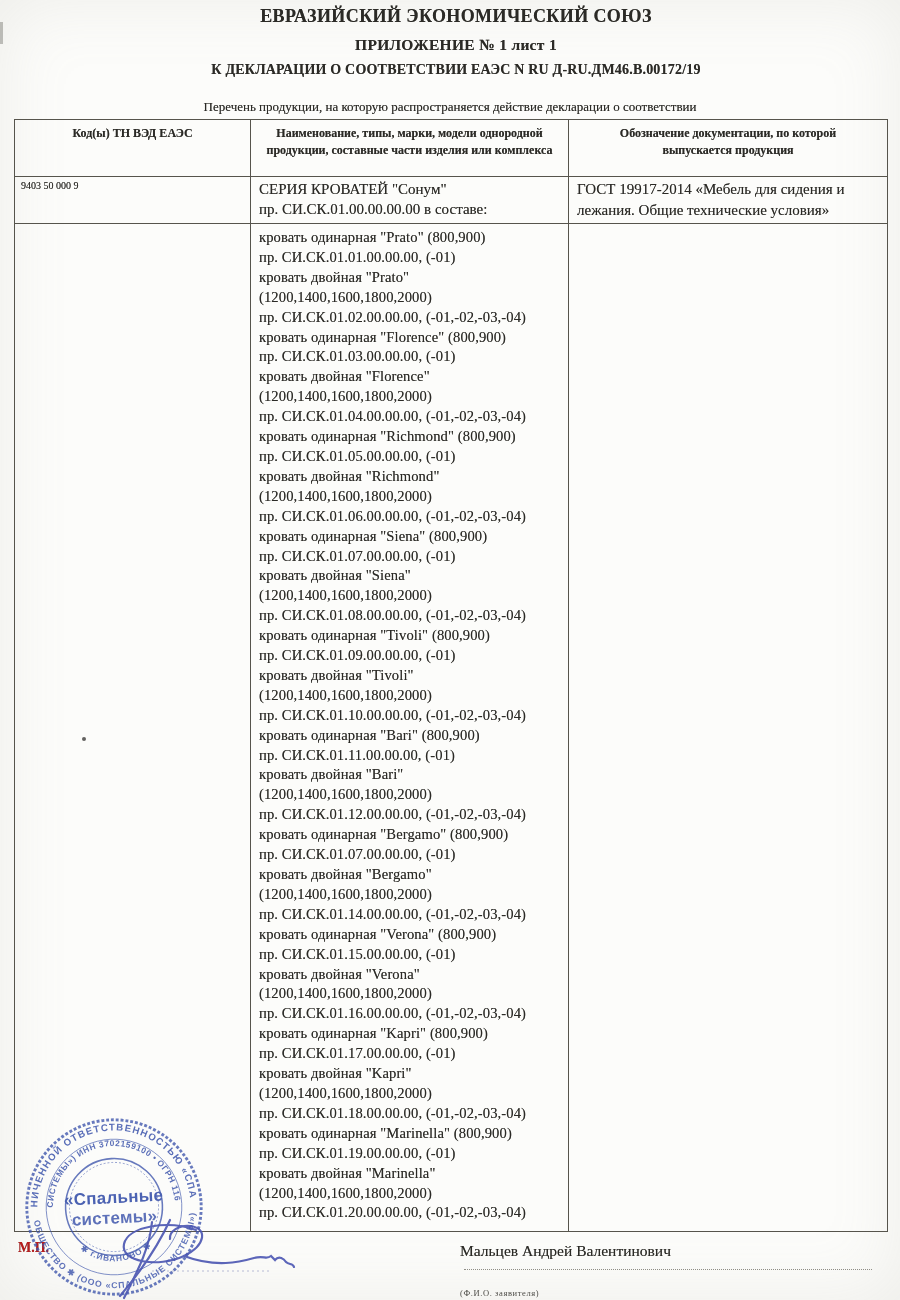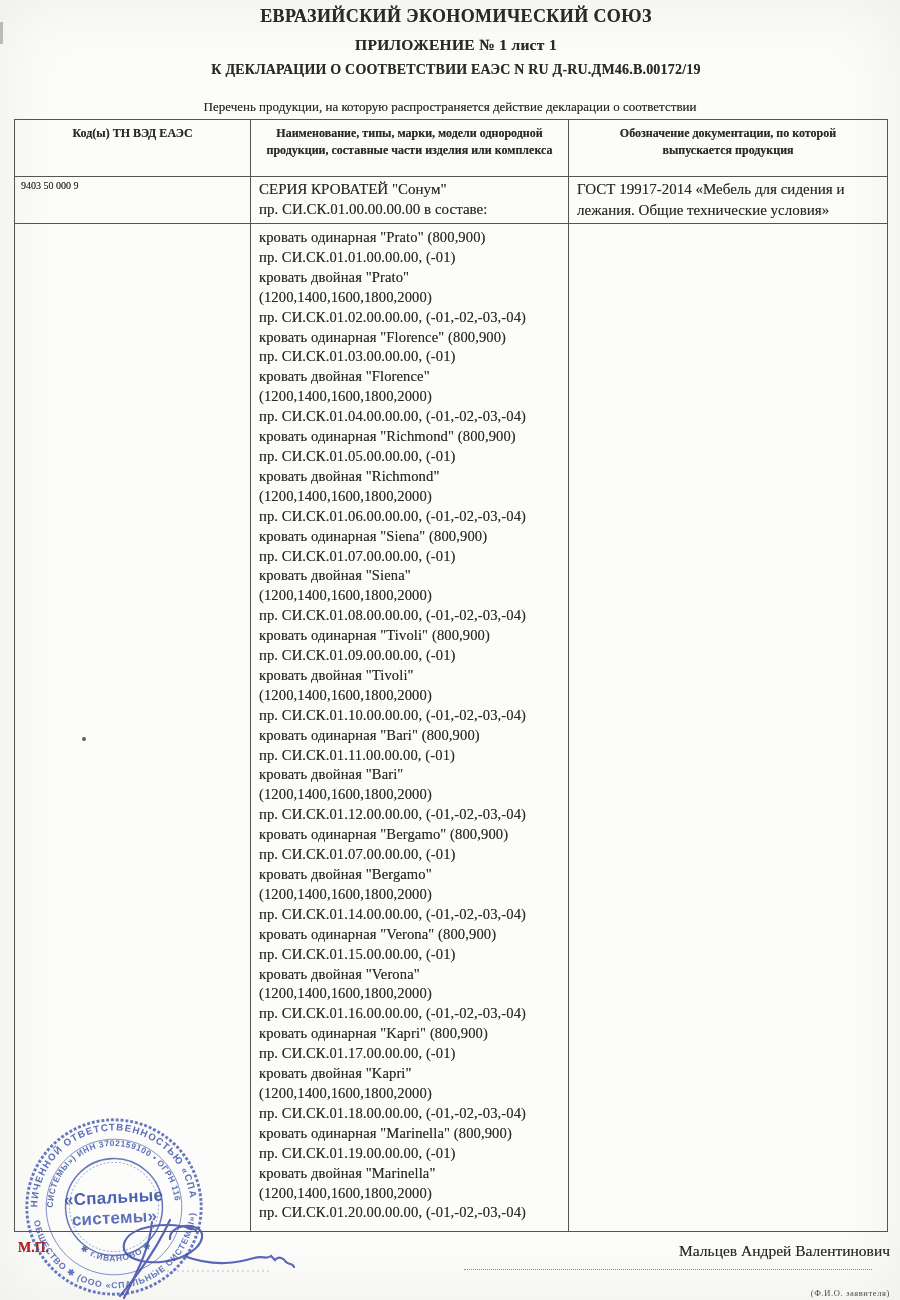--- a/index.html
+++ b/index.html
@@ -29,21 +29,21 @@
   tr.hdr { height:57px; }
   tr.r1 { height:43px; }
   td.code { font-size:10px; padding:3px 6px !important; }
   td.name { font-size:15px; line-height:20px; padding:2px 8px !important; }
   td.docref { font-size:15px; line-height:21px; padding:2px 8px !important; }
   tr.r2 { height:1008px; }
   td.list-cell { padding:4px 4px 8px 8px !important; }
   .bed-line { font-size:14.6px; line-height:19.9px; white-space:nowrap; letter-spacing:.1px; }
 
   .mp-label { position:absolute; left:18px; top:1240px; font-size:14px; font-weight:bold; color:#b91c1c; z-index:1; }
-  .applicant { position:absolute; left:460px; top:1242px; width:430px; text-align:right; }
+  .applicant { position:absolute; left:460px; top:1242px; width:430px; text-align:left; }
   .applicant-name { font-size:15.5px; }
   .applicant-line { margin:9px 18px 0 4px; border-top:1.5px dotted #8f8d86; height:0; }
   .applicant-caption { margin-top:18px; font-size:8.5px; color:#4c4b46; letter-spacing:.6px; }
 
   .stamp { position:absolute; left:18px; top:1114px; z-index:2; opacity:.92; transform:rotate(-3deg); }
   .signature { position:absolute; left:58px; top:1218px; z-index:3; }
   .ink-speck { position:absolute; left:82px; top:737px; width:4px; height:4px;
     border-radius:50%; background:#3c3b38; opacity:.8; }
   .edge-mark { position:absolute; left:0; top:22px; width:3px; height:22px; background:#8d8c86; opacity:.55; }
 </style>

